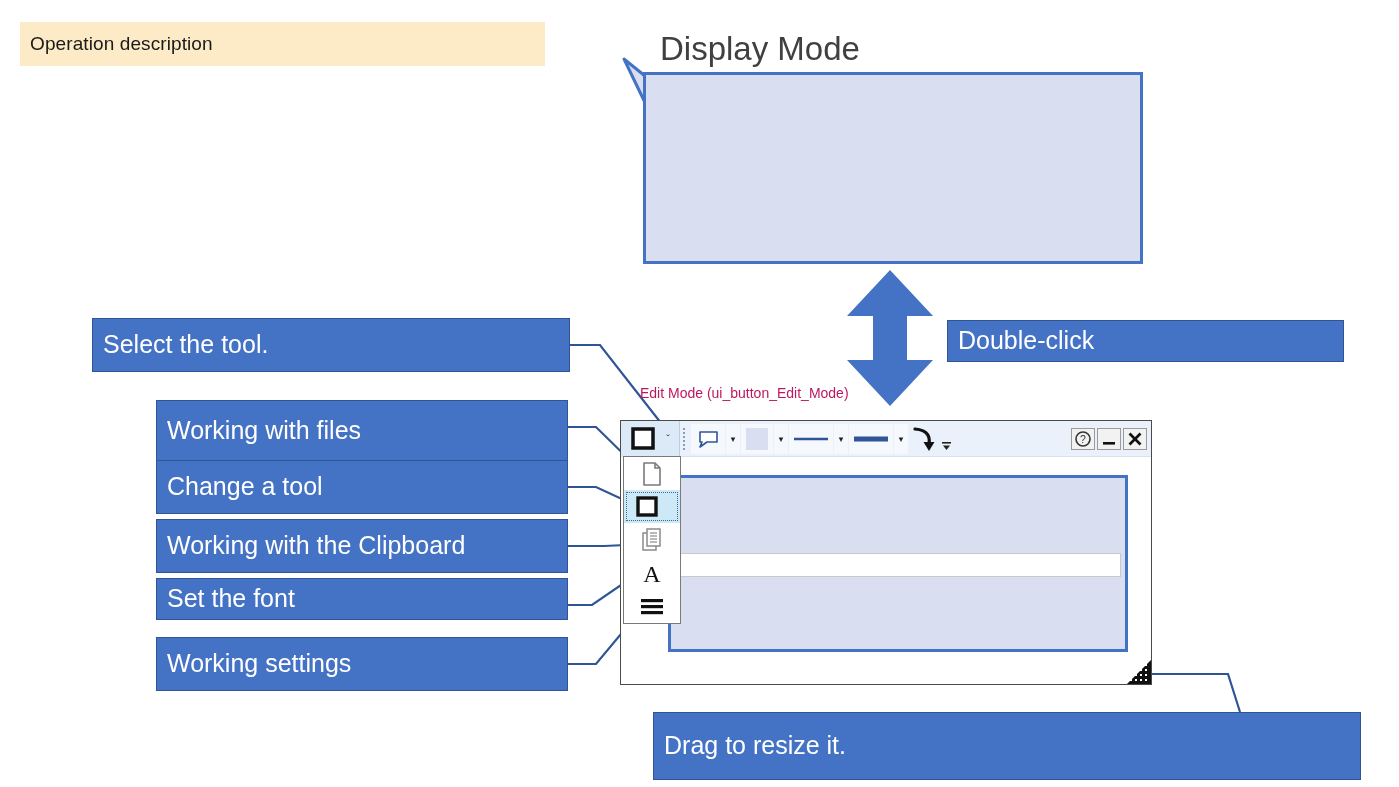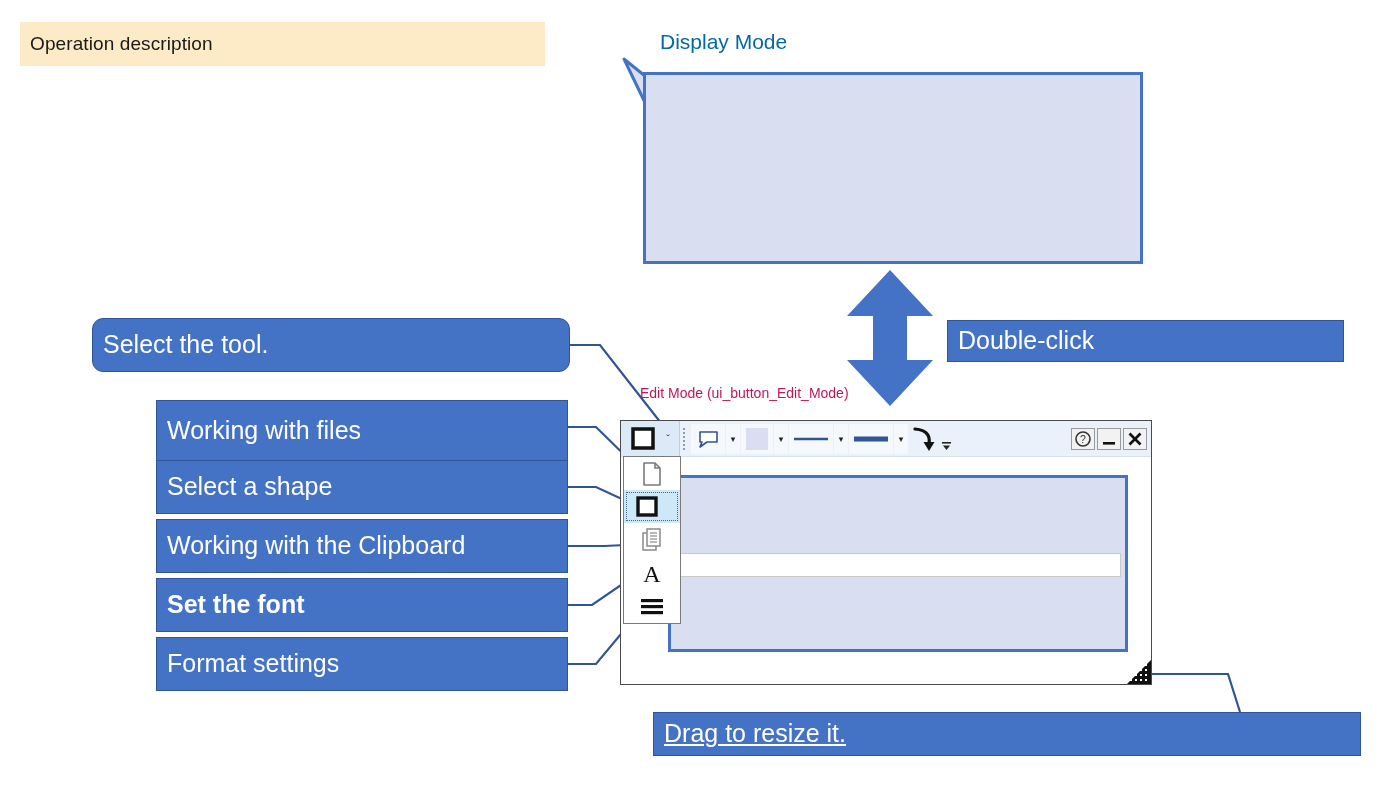--- a/index.html
+++ b/index.html
@@ -15,21 +15,21 @@
     left:20px;top:22px;width:525px;height:44px;
     background:#FCEBC6;
     display:flex;align-items:center;
   }
   #op-banner-text{
     font-size:19px;color:#1a1a1a;padding-left:10px;letter-spacing:.1px;
   }
 
   
   #display-mode-label{
-    left:660px;top:30px;font-size:21px;color:#0369a1;
+    left:660px;top:30px;font-size:33px;color:#404040;
   }
   #display-callout{
     left:643px;top:72px;width:500px;height:192px;
     background:#D9DEF0;border:3px solid #4472C4;
     box-sizing:border-box;
   }
   #display-callout-tail{
     left:620px;top:55px;width:60px;height:60px;
     overflow:visible;
   }
@@ -41,32 +41,32 @@
   .blue-label{
     background:#4472C4;border:1px solid #2F5597;
     box-sizing:border-box;display:flex;align-items:center;
     color:#ffffff;
   }
   .blue-label span{padding-left:10px;line-height:1.1;}
 
   #label-double-click{left:947px;top:320px;width:397px;height:42px;}
   #label-double-click span{font-size:25px;}
 
-  #label-select-tool{left:92px;top:318px;width:478px;height:54px;border-radius:11px;}
+  #label-select-tool{left:92px;top:318px;width:478px;height:54px;}
   #label-select-tool span{font-size:25px;}
 
   #label-files{left:156px;top:400px;width:412px;height:62px;}
   #label-shape{left:156px;top:460px;width:412px;height:54px;}
   #label-clipboard{left:156px;top:519px;width:412px;height:54px;align-items:center;}
-  #label-font{left:156px;top:578px;width:412px;height:54px;font-weight:bold;}
+  #label-font{left:156px;top:578px;width:412px;height:42px;}
   #label-format{left:156px;top:637px;width:412px;height:54px;}
   #label-files span,#label-shape span,#label-clipboard span,
   #label-font span,#label-format span{font-size:25px;}
 
-  #label-resize{left:653px;top:712px;width:708px;height:44px;text-decoration:underline;}
+  #label-resize{left:653px;top:712px;width:708px;height:68px;}
   #label-resize span{font-size:25px;}
 
   
   #connectors{left:0;top:0;width:1399px;height:787px;pointer-events:none;}
 
   
   #edit-mode-caption{
     left:640px;top:385px;font-size:14px;color:#be185d;
   }
 
@@ -172,30 +172,30 @@
 </div>
 
 <div class="abs blue-label" id="label-select-tool">
   <span>Select the tool.</span>
 </div>
 
 <div class="abs blue-label" id="label-files">
   <span>Working with files</span>
 </div>
 <div class="abs blue-label" id="label-shape">
-  <span>Select a shape</span>
+  <span>Change a tool</span>
 </div>
 <div class="abs blue-label" id="label-clipboard">
   <span>Working with the Clipboard</span>
 </div>
 <div class="abs blue-label" id="label-font">
   <span>Set the font</span>
 </div>
 <div class="abs blue-label" id="label-format">
-  <span>Format settings</span>
+  <span>Working settings</span>
 </div>
 
 <div class="abs blue-label" id="label-resize">
   <span>Drag to resize it.</span>
 </div>
 
 <div class="abs" id="edit-mode-caption">Edit Mode (ui_button_Edit_Mode)</div>
 
 <div class="abs" id="app-window">
 

